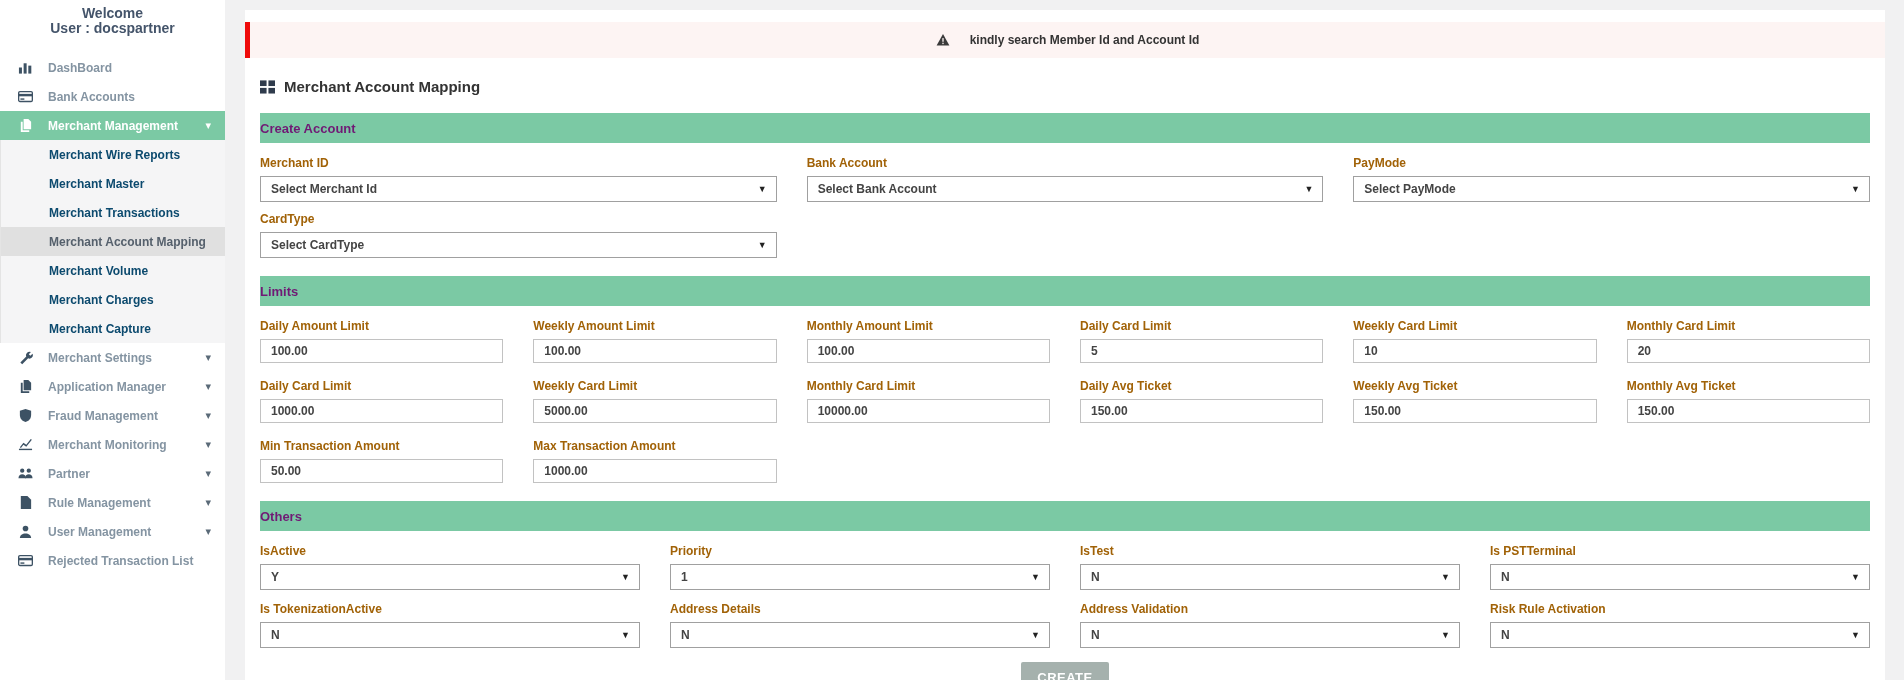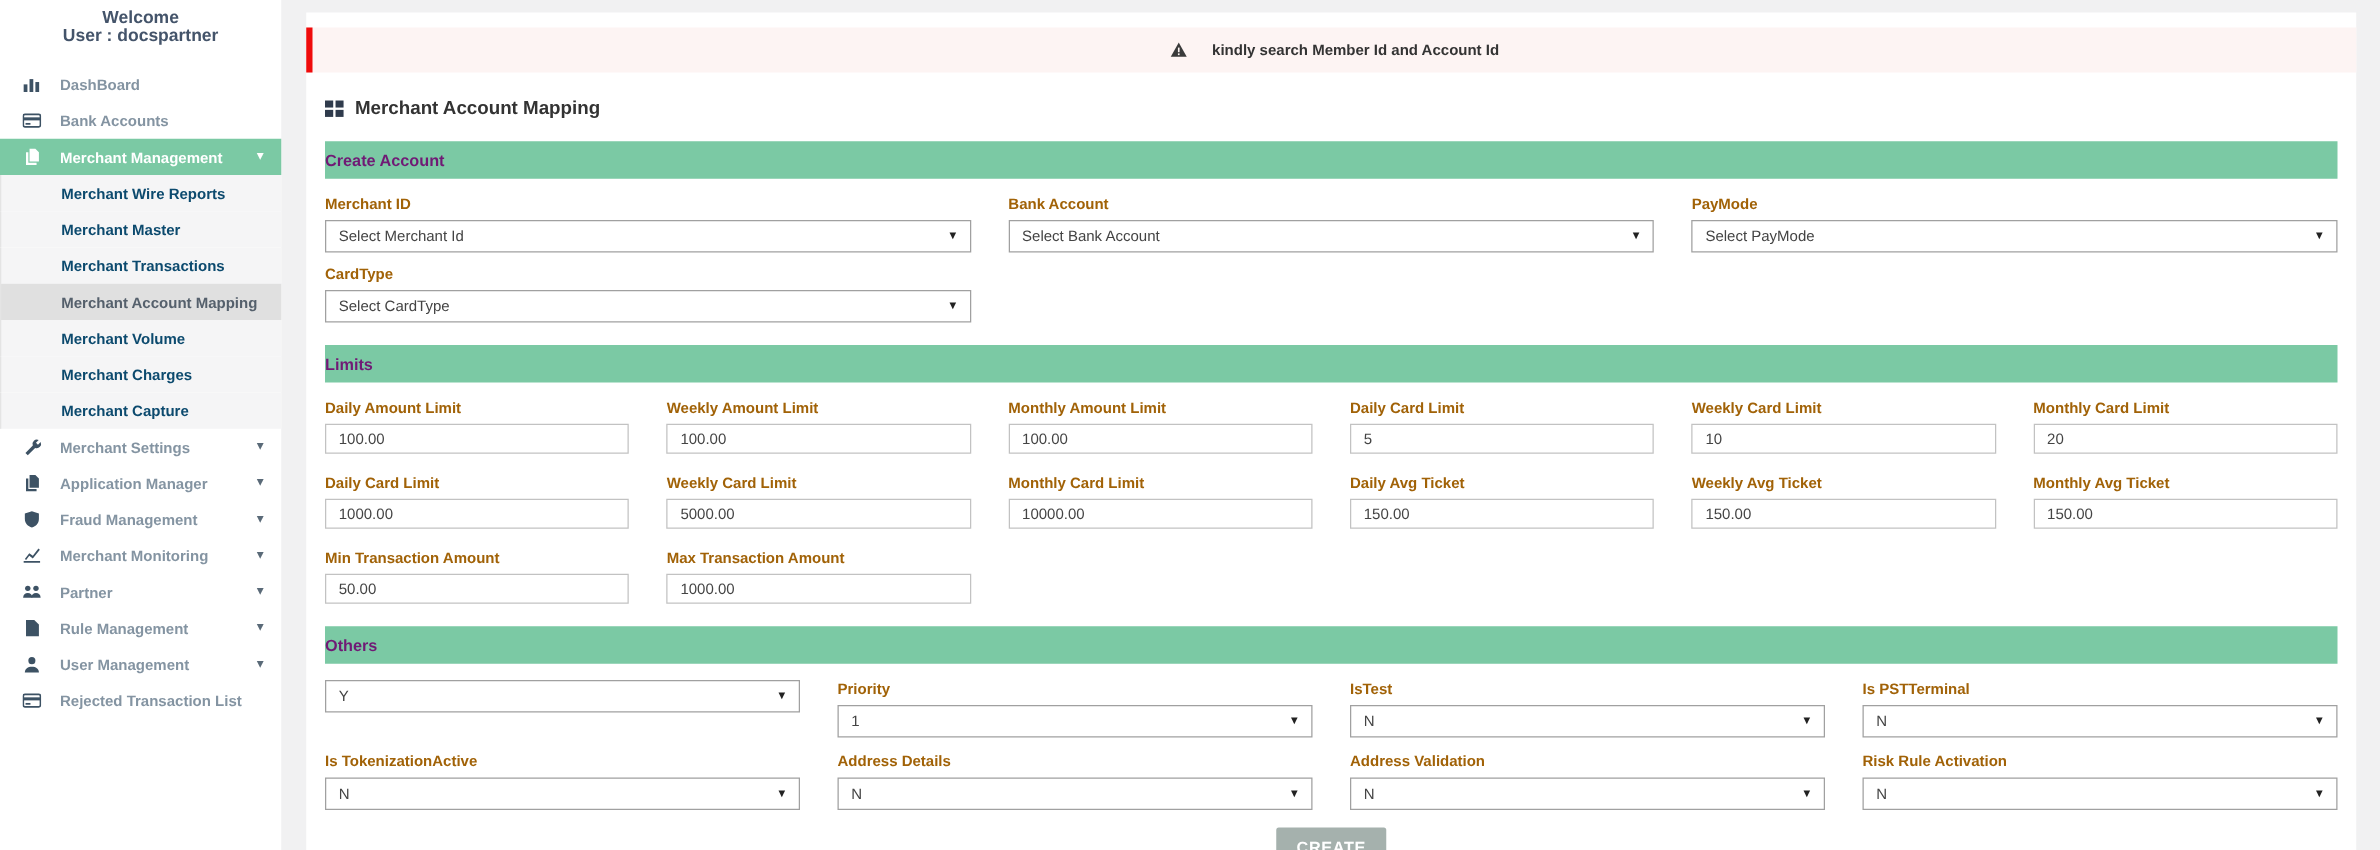--- a/index.html
+++ b/index.html
@@ -34,21 +34,21 @@
   .band{height:30px;background:#7bc9a4;color:#701a75;font-size:13px;font-weight:bold;
     display:flex;align-items:center;justify-content:flex-start;margin-top:18px;margin-bottom:13px}
   .grid{display:grid;column-gap:30px}
   .grid.c3{grid-template-columns:repeat(3,1fr);row-gap:10px}
   .grid.c6{grid-template-columns:repeat(6,1fr);row-gap:16px}
   .grid.c4{grid-template-columns:repeat(4,1fr);row-gap:12px}
   .field{min-width:0}
   .flabel{font-size:12px;font-weight:bold;color:#a16207;margin-bottom:6px;white-space:nowrap}
   .control{position:relative;height:24px;border:1px solid #a0a0a0;background:#fff;
     display:flex;align-items:center;padding:0 24px 0 10px;
-    font-size:12px;font-weight:normal;color:#444;cursor:pointer;box-sizing:content-box}
+    font-size:12px;font-weight:bold;color:#444;cursor:pointer;box-sizing:content-box}
   .control.input{height:22px;border-color:#c2c2c2;padding-right:10px;cursor:text}
   .control .dcaret{position:absolute;right:9px;top:50%;transform:translateY(-50%);
     font-size:9px;color:#222;line-height:1}
   .btn-row{text-align:center;margin-top:14px}
   .create-btn{background:#a5b1ad;color:#fff;border:none;border-radius:2px;
     font-family:inherit;font-size:13px;font-weight:bold;letter-spacing:.5px;
     padding:8px 16px;cursor:pointer}
 </style>
 </head>
 <body>
@@ -337,20 +337,21 @@
           <div class="control input">
             <span>1000.00</span>
           </div>
         </div>
       </div>
       <div class="band">
         <span>Others</span>
       </div>
       <div class="grid c4">
         <div class="field">
+          <div class="flabel">IsActive</div>
           <div class="control select">
             <span>Y</span>
             <span class="dcaret">▼</span>
           </div>
         </div>
         <div class="field">
           <div class="flabel">Priority</div>
           <div class="control select">
             <span>1</span>
             <span class="dcaret">▼</span>

